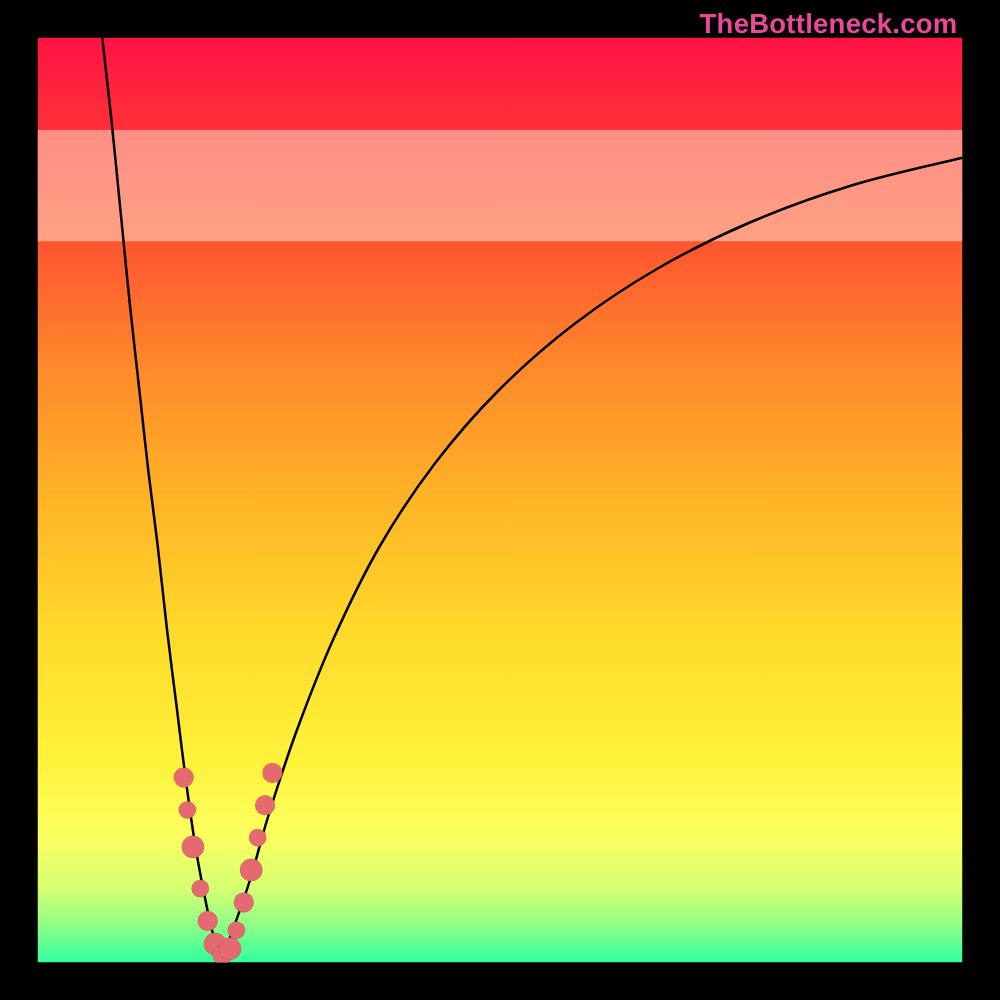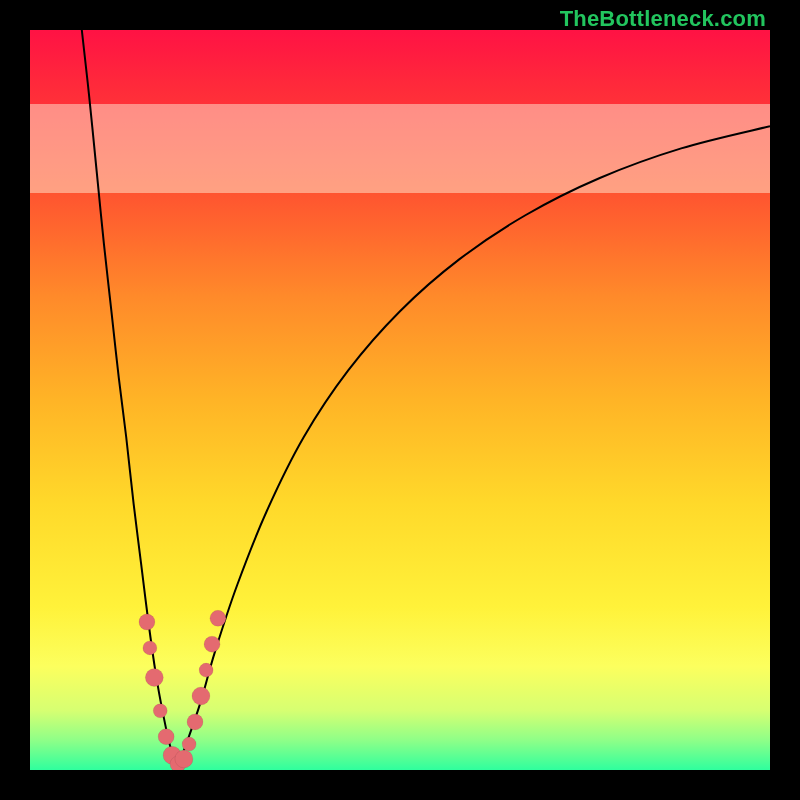--- a/index.html
+++ b/index.html
@@ -72,21 +72,21 @@
   }
   .marker {
     fill: #e46a70;
     stroke: rgba(0,0,0,0.15);
     stroke-width: 0.5;
   }
   .watermark {
     position: absolute;
     right: 34px;
     top: 6px;
-    color: #22c55e;
+    color: #ec4899;
     font-size: 22px;
     font-weight: 600;
     letter-spacing: 0.2px;
     user-select: none;
   }
 </style>
 </head>
 <body>
 
 <div class="frame">

